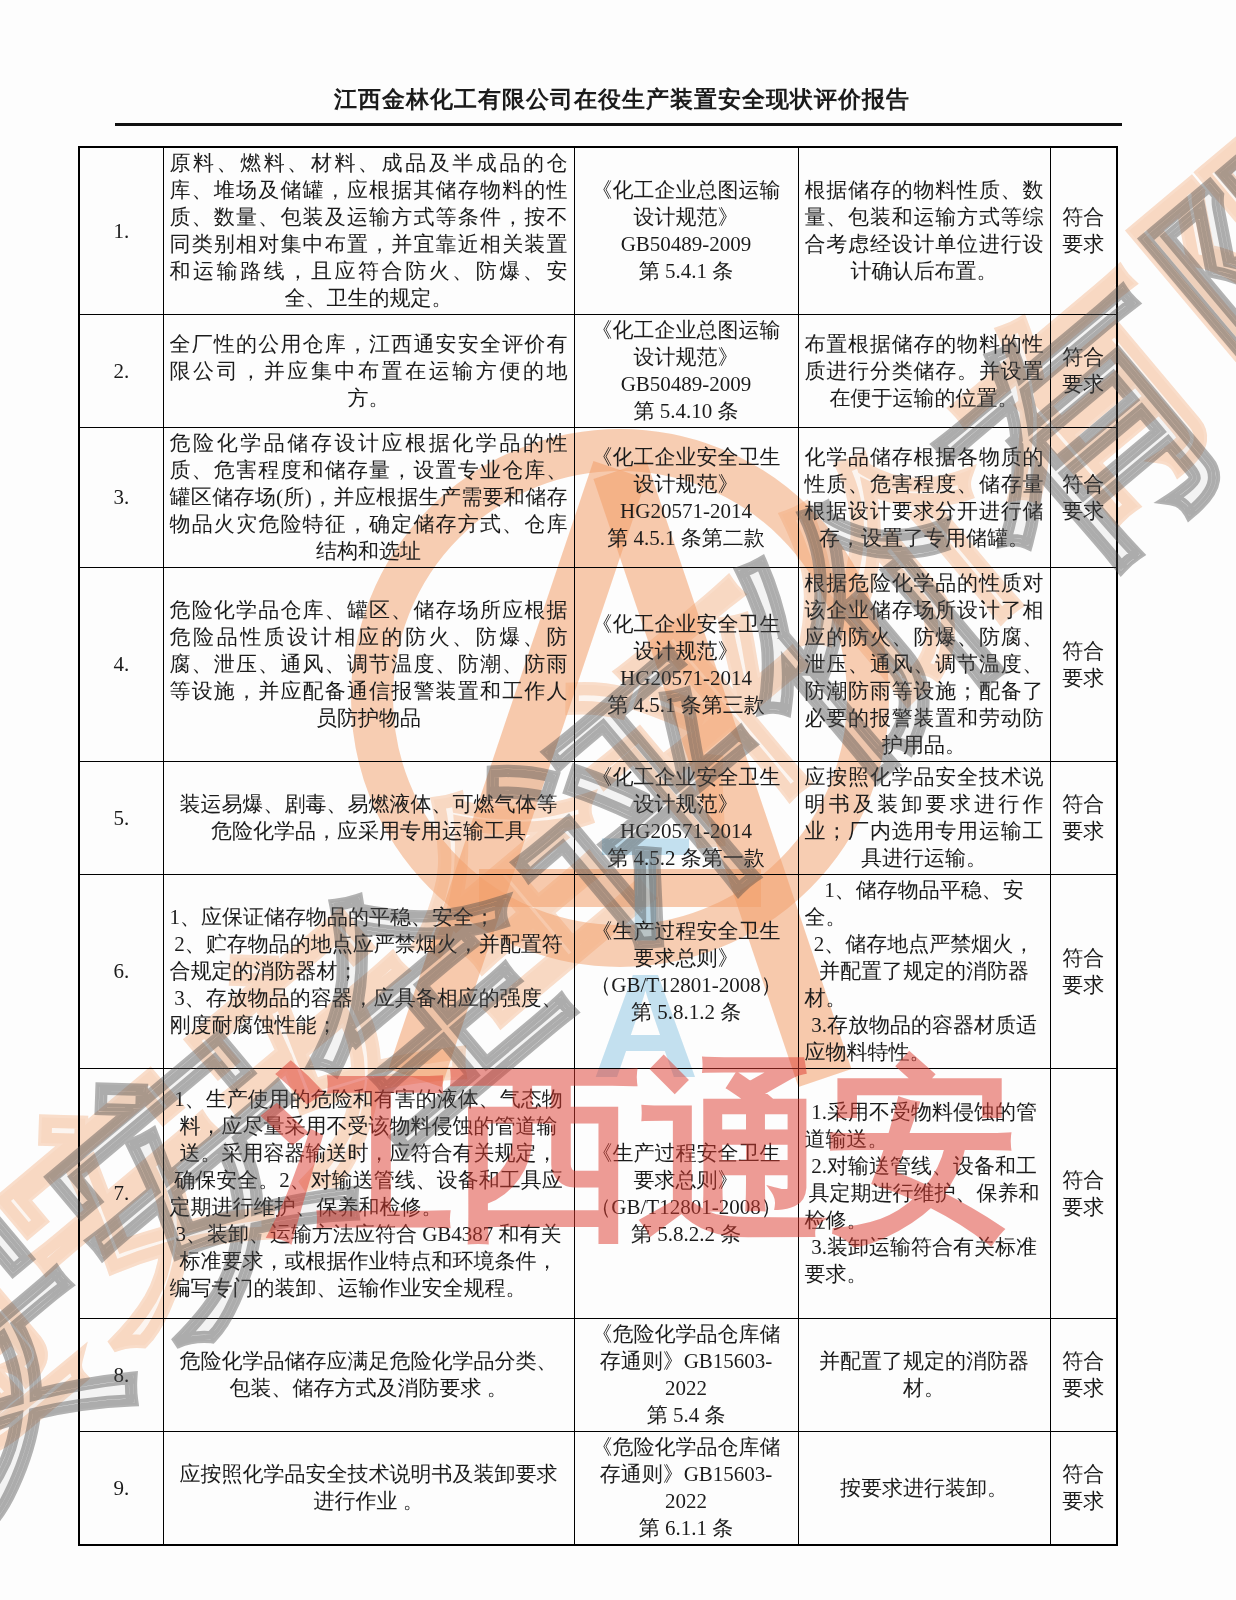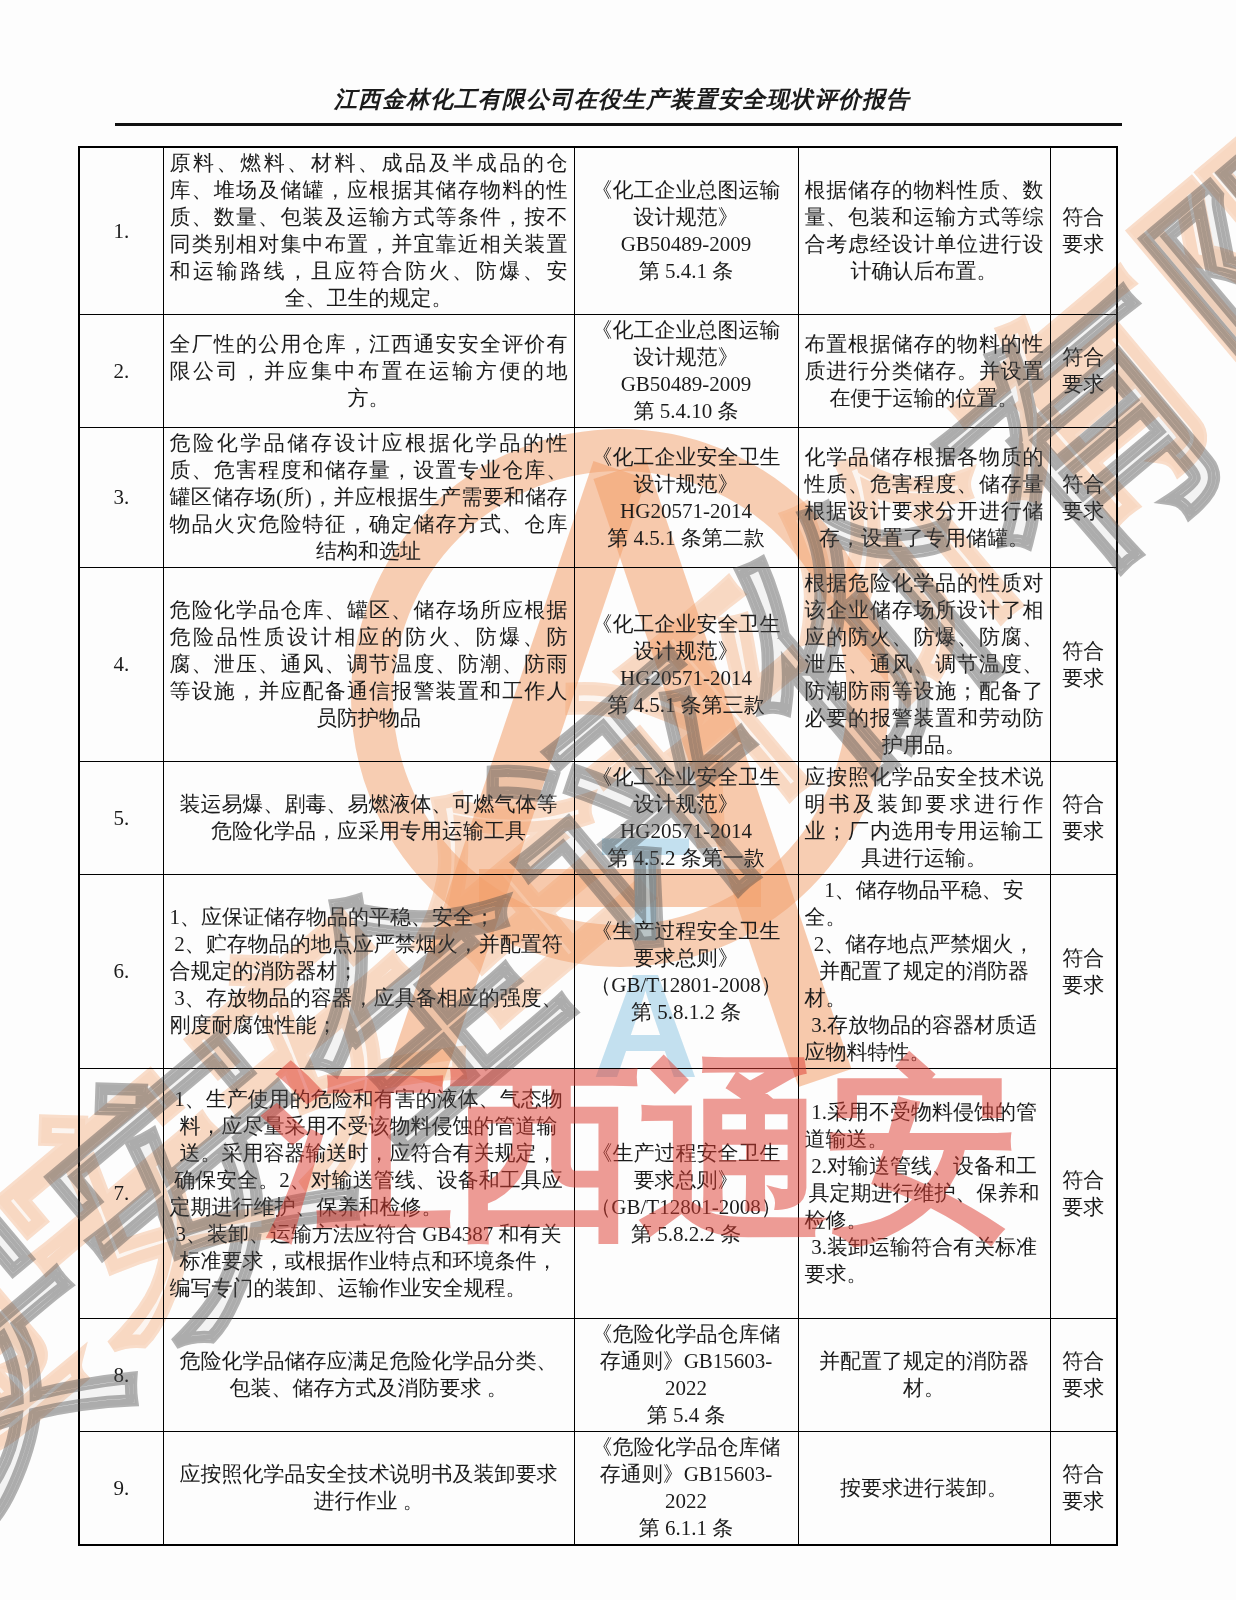--- a/index.html
+++ b/index.html
@@ -50,21 +50,21 @@
     font-family:"Liberation Sans","DejaVu Sans",sans-serif;
     text-align:center;
   }
   .wm-logo{position:absolute;left:330px;top:408px;}
 
   
   .content{position:relative;z-index:1;}
   .doc-title{
     margin:84px 0 0 8px;
     text-align:center;
-    font-size:23px;font-weight:bold;letter-spacing:1px;font-style:italic;
+    font-size:23px;font-weight:bold;letter-spacing:1px;
   }
   .title-rule{
     width:1007px;height:3px;background:#111;
     margin:8px auto 0 auto;
   }
   table.t{
     border-collapse:collapse;
     table-layout:fixed;
     margin:20px 0 0 78px;
     width:1038px;

